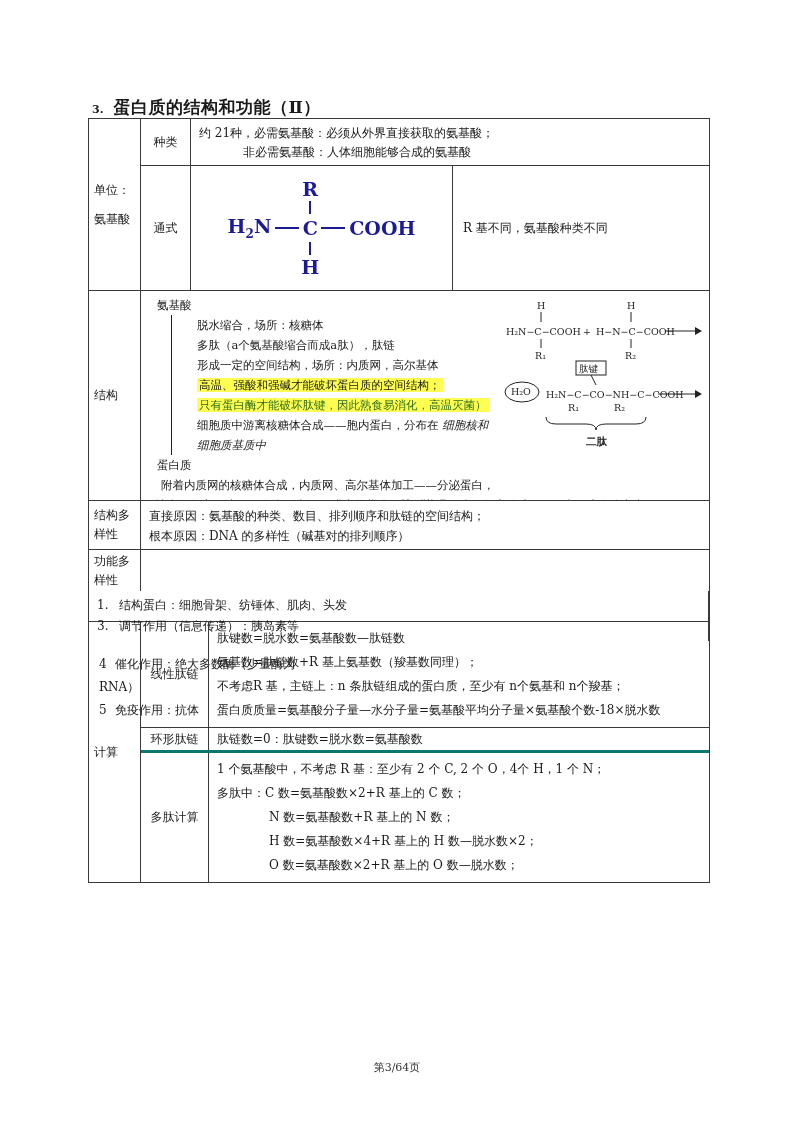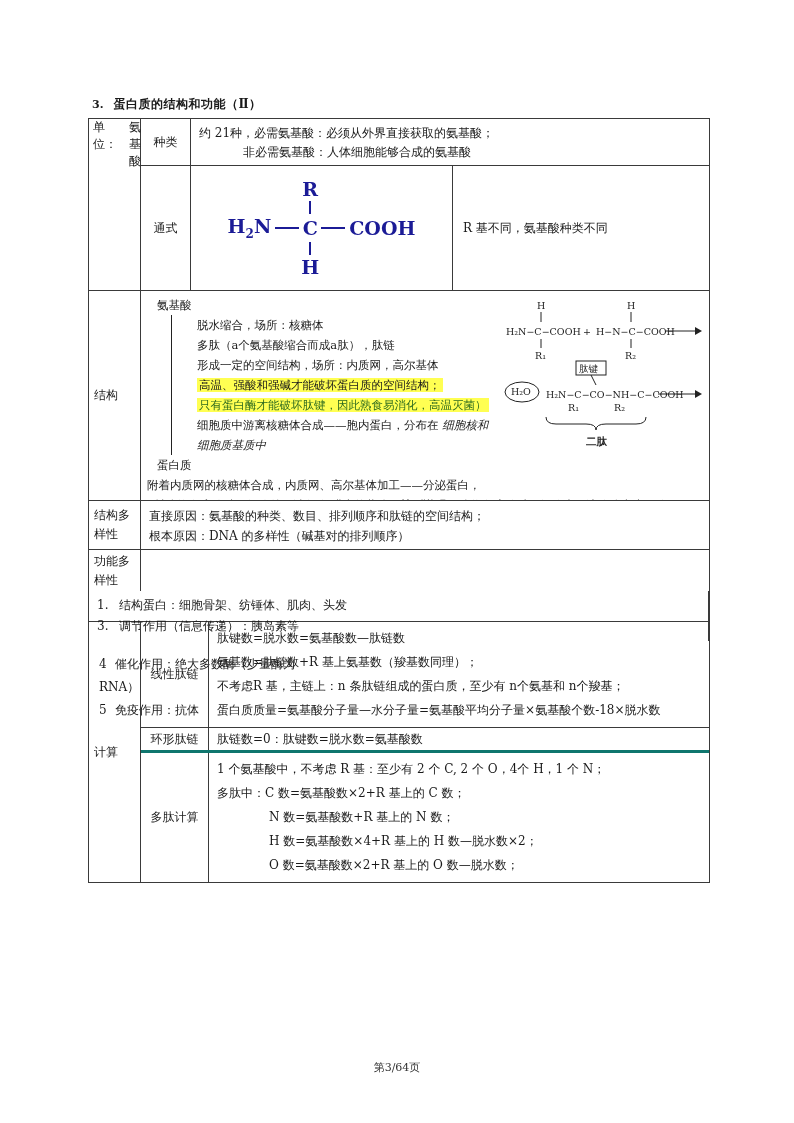--- a/index.html
+++ b/index.html
@@ -7,29 +7,29 @@
   body {
     width: 794px; height: 1123px;
     font-family: "DejaVu Serif", "Liberation Serif", serif;
     color: #1a1a1a;
   }
   .page { position: relative; width: 794px; height: 1123px; background: #fff; overflow: hidden; }
 
   
   .heading { position: absolute; left: 92px; top: 96px; display: flex; gap: 10px; align-items: baseline; }
   .h-num { font-weight: bold; font-size: 11px; }
-  .h-title { font-weight: bold; font-size: 12px; letter-spacing: .5px; }
+  .h-title { font-weight: bold; font-size: 17px; letter-spacing: .5px; }
 
   
   .doc-table { position: absolute; left: 88px; top: 118px; width: 622px; border: 1px solid #3a3a3a; background: #fff; }
   .sec { display: flex; border-bottom: 1px solid #3a3a3a; }
   .sec:last-child { border-bottom: none; }
   .rowhead { width: 52px; border-right: 1px solid #3a3a3a; display: flex; align-items: center; font-size: 12px; flex-shrink: 0; }
   .rowhead .wrapspan { padding: 2px 3px 2px 5px; line-height: 1.55; }
-  .rowhead-unit { flex-direction: row; justify-content: center; align-items: flex-start; gap: 12px; padding-left: 5px; }
+  .rowhead-unit { flex-direction: column; justify-content: center; align-items: flex-start; gap: 12px; padding-left: 5px; }
   .rowhead-center { }
   .sublabel { width: 50px; border-right: 1px solid #3a3a3a; display: flex; align-items: center; justify-content: center; font-size: 12px; flex-shrink: 0; text-align: center; }
   .cell { font-size: 12px; }
 
   
   .sec-unit { height: 172px; }
   .unit-right { flex: 1; display: flex; flex-direction: column; }
   .subrow { display: flex; }
   .kind-row { height: 47px; border-bottom: 1px solid #3a3a3a; }
   .kind-cell { flex: 1; padding: 5px 8px; line-height: 19px; }
@@ -60,21 +60,21 @@
 
   
   .sec-structure { height: 210px; }
   .structure-cell { flex: 1; padding: 4px 6px; font-size: 11.5px; line-height: 20px; overflow: hidden; }
   .dipeptide-diagram { float: right; margin-left: 4px; }
   .flow-top, .flow-bottom { margin-left: 10px; }
   .flow-body { margin-left: 24px; border-left: 1.5px solid #222; padding-left: 25px; }
   .hl { background: #ffff52; padding: 0 2px; }
   .hand { font-style: italic; color: #222; }
   .hand-green { color: #2e6b1f; }
-  .flow-after { margin-left: 0; }
+  .flow-after { margin-left: 14px; }
   .flow-after2 { margin-left: 8px; }
   .flow-after2 b { font-weight: bold; }
 
   svg text { font-size: 9.5px; fill: #222; font-family: "DejaVu Serif", "Liberation Serif", serif; }
   svg text.big { font-size: 10.5px; font-weight: bold; }
   svg line, svg path, svg rect, svg ellipse { stroke: #222; stroke-width: 1; fill: none; }
   svg polygon { fill: #222; stroke: none; }
 
   
   .sec-sdiv { height: 49px; }

